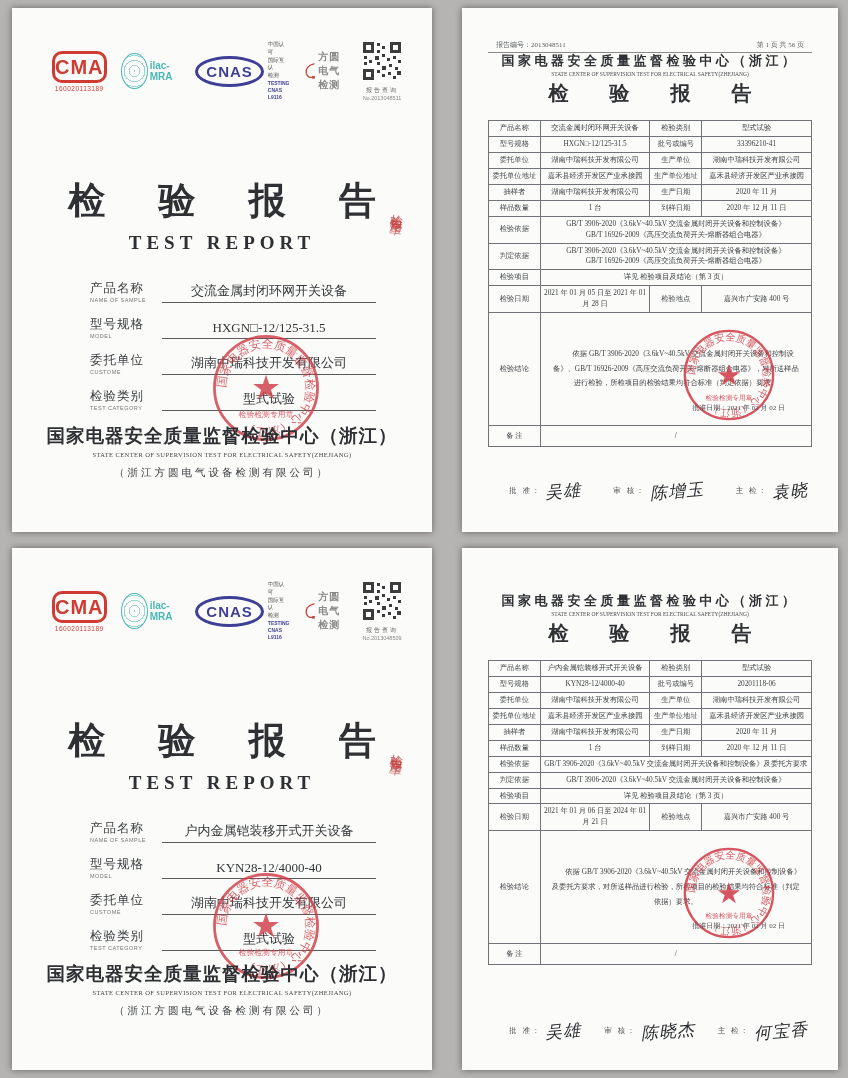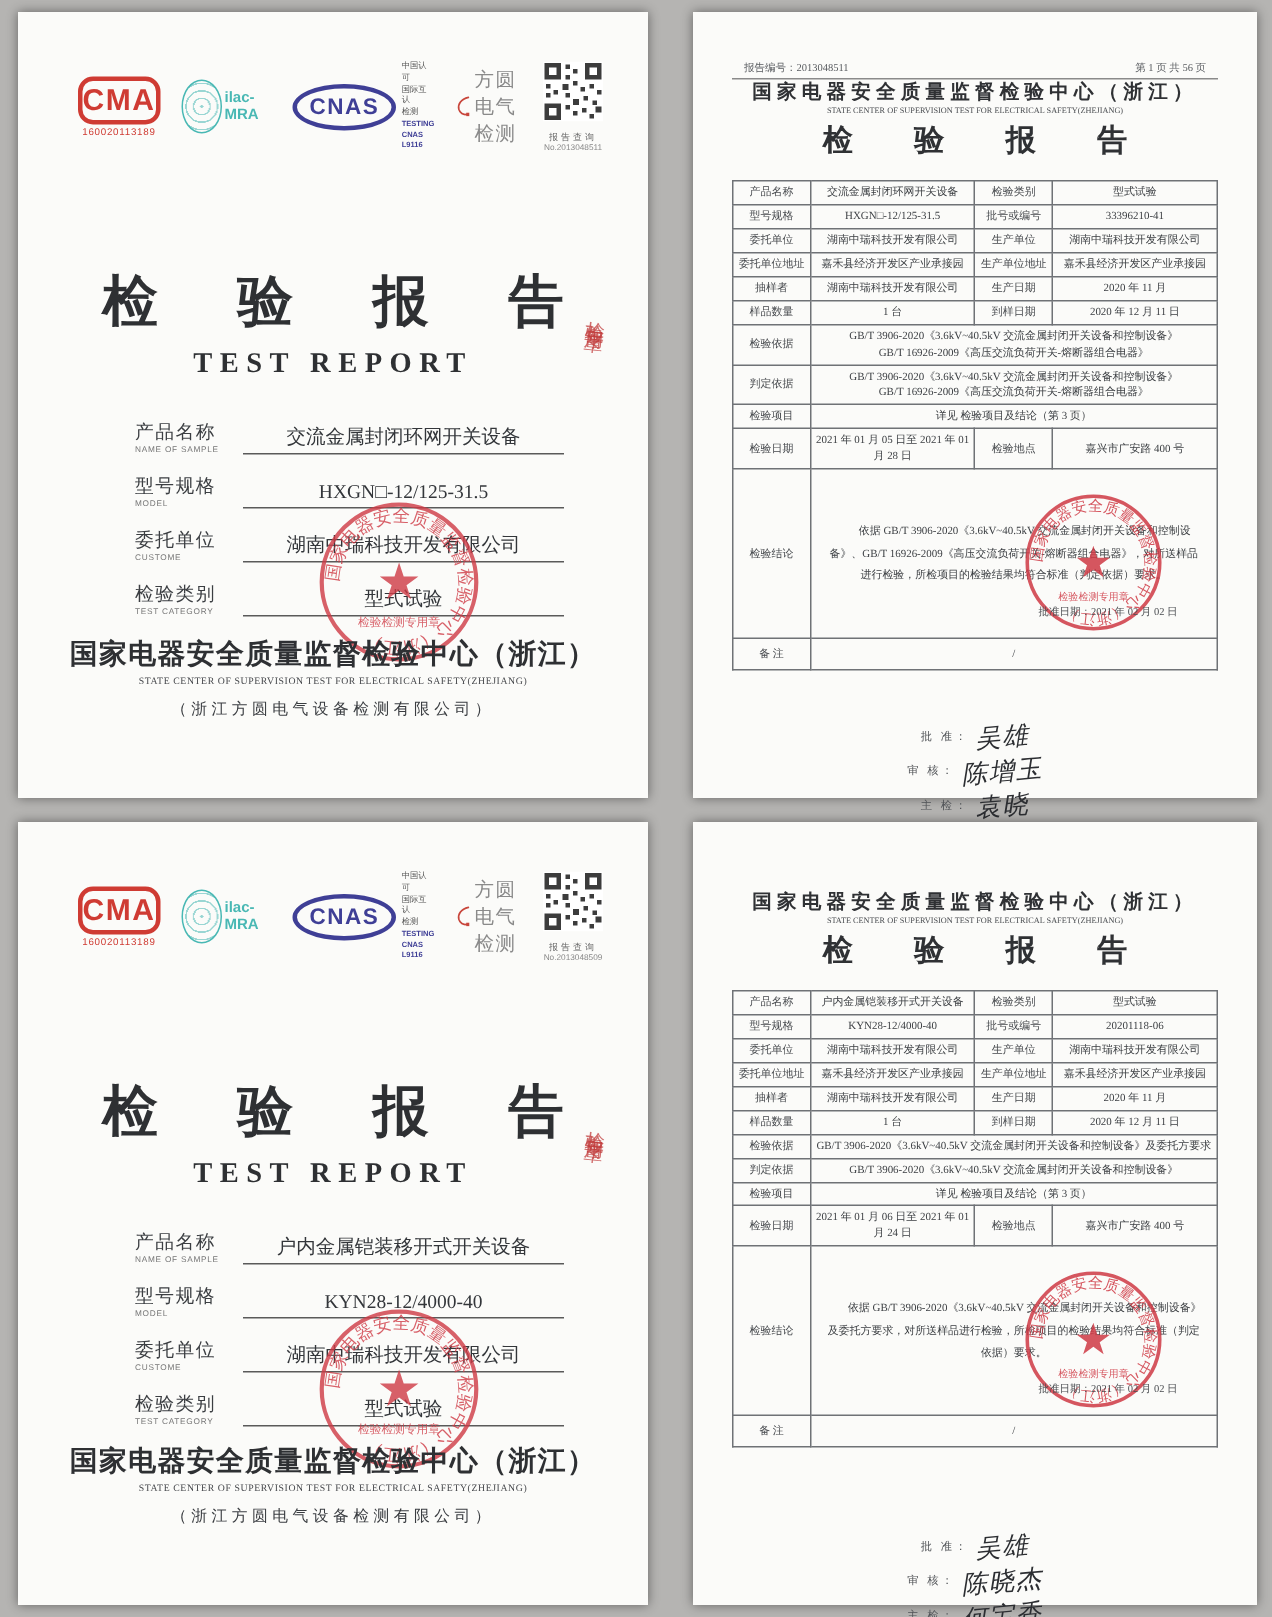--- a/index.html
+++ b/index.html
@@ -20,21 +20,21 @@
   .ilac .globe{width:34px;height:34px;border-radius:50%;border:1px solid #49b8b4;
     background:repeating-radial-gradient(circle at 50% 50%, rgba(73,184,180,.55) 0 1px, transparent 1px 5px);}
   .ilac .t{font-size:10px;font-weight:bold;font-family:"Liberation Sans",sans-serif;}
   .cnas{display:flex;align-items:center;gap:4px;}
   .cnas .oval{border:3px solid #3f3f96;border-radius:50%;color:#3f3f96;font-weight:bold;font-size:15px;
     padding:4px 8px;font-family:"Liberation Sans",sans-serif;letter-spacing:1px;}
   .cnas .side{font-size:5.5px;color:#555;line-height:1.4;font-family:"Liberation Sans",sans-serif;}
   .cnas .side .en{color:#3f3f96;font-weight:bold;font-size:5px;}
   .fy{display:flex;align-items:center;gap:3px;}
   .fy svg{display:block;}
-  .fy .t{font-size:13px;color:#8a8a8a;letter-spacing:1px;}
+  .fy .t{font-size:10px;color:#8a8a8a;letter-spacing:1px;font-weight:bold;}
   .qr{margin-left:auto;text-align:center;}
   .qr .lbl{font-size:6px;letter-spacing:2px;color:#666;margin-top:1px;}
   .qr .no{font-size:5.5px;color:#888;font-family:"Liberation Sans",sans-serif;}
 
   .cover-title{position:absolute;left:0;right:0;top:168px;text-align:center;}
   .cover-title .cn{font-size:37px;font-weight:bold;letter-spacing:22px;text-indent:22px;color:#2e3033;}
   .cover-title .en{font-size:19px;letter-spacing:5px;margin-top:6px;color:#2e3033;font-weight:bold;}
   .cover-stamp{position:absolute;right:28px;top:196px;writing-mode:vertical-rl;font-size:13px;color:rgba(193,62,62,.75);
     letter-spacing:2px;transform:rotate(6deg);line-height:1.1;}
 
@@ -62,21 +62,21 @@
   table.rt{position:absolute;left:26px;right:26px;top:112px;width:324px;border-collapse:collapse;table-layout:fixed;}
   table.rt td{border:1px solid #6f7276;font-size:7.3px;text-align:center;vertical-align:middle;
     padding:2px 3px;color:#3d4044;line-height:1.5;}
   table.rt td.lab{color:#46494d;}
   td.longtxt{text-align:center;margin-left:28px;}
   td.concl{height:108px;position:relative;vertical-align:top;text-align:left;}
   .concl p{margin:4px 6px;text-indent:2em;line-height:2.0;font-size:7.3px;}
   .approve-date{position:absolute;right:26px;bottom:12px;font-size:7px;color:#4a4d51;}
   .inner-seal{position:absolute;right:34px;bottom:2px;width:96px;height:96px;opacity:.85;}
   td.remark{text-align:left;font-size:7.5px;padding-left:8px;height:16px;}
-  .sigs{position:absolute;left:30px;right:30px;top:472px;display:flex;justify-content:space-between;align-items:center;flex-direction:column;}
+  .sigs{position:absolute;left:47px;right:30px;top:472px;display:flex;justify-content:space-between;align-items:center;}
   .sig{display:flex;align-items:flex-start;gap:4px;}
   .sig .lbl{font-size:7.5px;color:#505357;padding-top:6px;letter-spacing:2px;}
   .sig .name{font-size:17px;font-style:italic;color:#2c2e32;transform:rotate(-5deg);font-family:"DejaVu Serif",serif;letter-spacing:1px;}
 
   .sealsvg text{font-family:"Liberation Serif",serif;}
 </style>
 </head>
 <body>
 
 <svg width="0" height="0" style="position:absolute" aria-hidden="true">
@@ -494,21 +494,21 @@
               <div>GB/T 3906-2020《3.6kV~40.5kV 交流金属封闭开关设备和控制设备》</div>
               <div></div>
             </td>
       </tr>
       <tr>
         <td class="lab">检验项目</td>
         <td class="longtxt" colspan="3">详见 检验项目及结论（第 3 页）</td>
       </tr>
       <tr>
         <td class="lab">检验日期</td>
-            <td>2021 年 01 月 06 日至 2021 年 01 月 24 日</td>
+            <td>2021 年 01 月 06 日至 2024 年 01 月 21 日</td>
         <td class="lab">检验地点</td>
             <td>嘉兴市广安路 400 号</td>
       </tr>
       <tr>
         <td class="lab">检验结论</td>
         <td class="concl" colspan="3">
           <p>依据 GB/T 3906-2020《3.6kV~40.5kV 交流金属封闭开关设备和控制设备》及委托方要求，对所送样品进行检验，所检项目的检验结果均符合标准（判定依据）要求。</p>
           <svg class="inner-seal sealsvg" viewBox="0 0 100 100">
             <circle cx="50" cy="50" r="46" fill="none" stroke="#cf3a45" stroke-width="2.5"></circle>
             <text font-size="10.5" fill="#cf3a45"><textPath href="#sealring">国家电器安全质量监督检验中心（浙江）</textPath></text>

